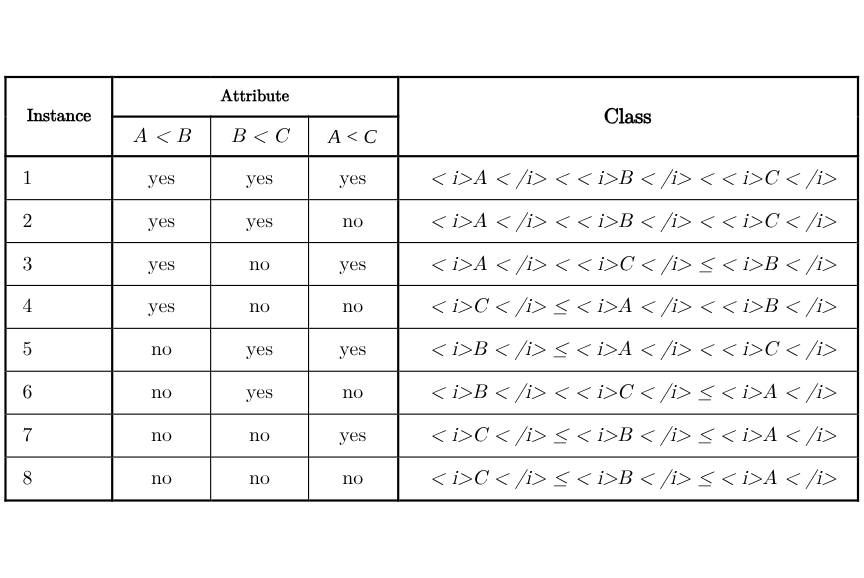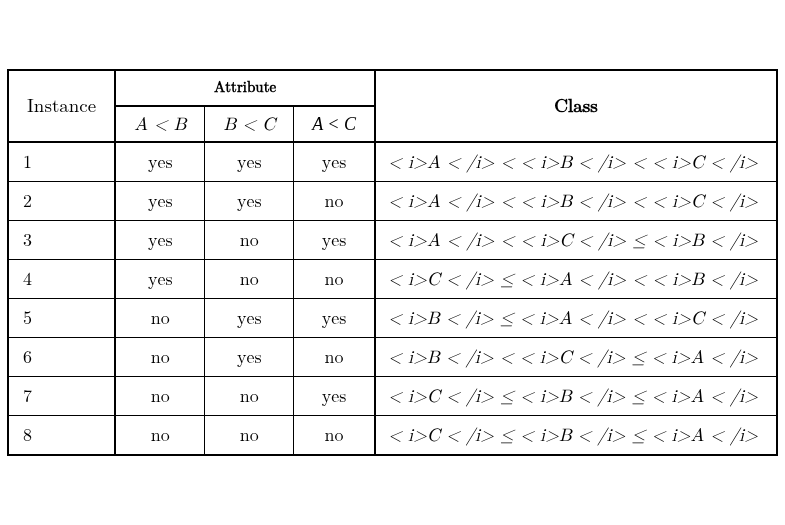--- a/index.html
+++ b/index.html
@@ -30,22 +30,22 @@
 
     th, td {
       border: 1px solid #000;
       padding: 8px 18px;
       text-align: center;
       white-space: nowrap;
     }
 
     
     .header-instance {
-      font-weight: normal;
-      font-size: 19px;
+      font-weight: bold;
+      font-size: 16px;
       border-right: 2px solid #000;
       vertical-align: middle;
     }
 
     .header-attribute {
       font-weight: bold;
       font-size: 15px;
       border-right: 2px solid #000;
     }
 
@@ -79,21 +79,21 @@
       
     }
 
     .col-attr-last {
       border-right: 2px solid #000;
     }
 
     .col-class {
       font-style: italic;
       text-align: left;
-      padding-left: 12px;
+      padding-left: 28px;
     }
 
     
     .header-row th {
       border-bottom: 2px solid #000;
     }
 
     .subheader-row td {
       border-bottom: 2px solid #000;
     }

